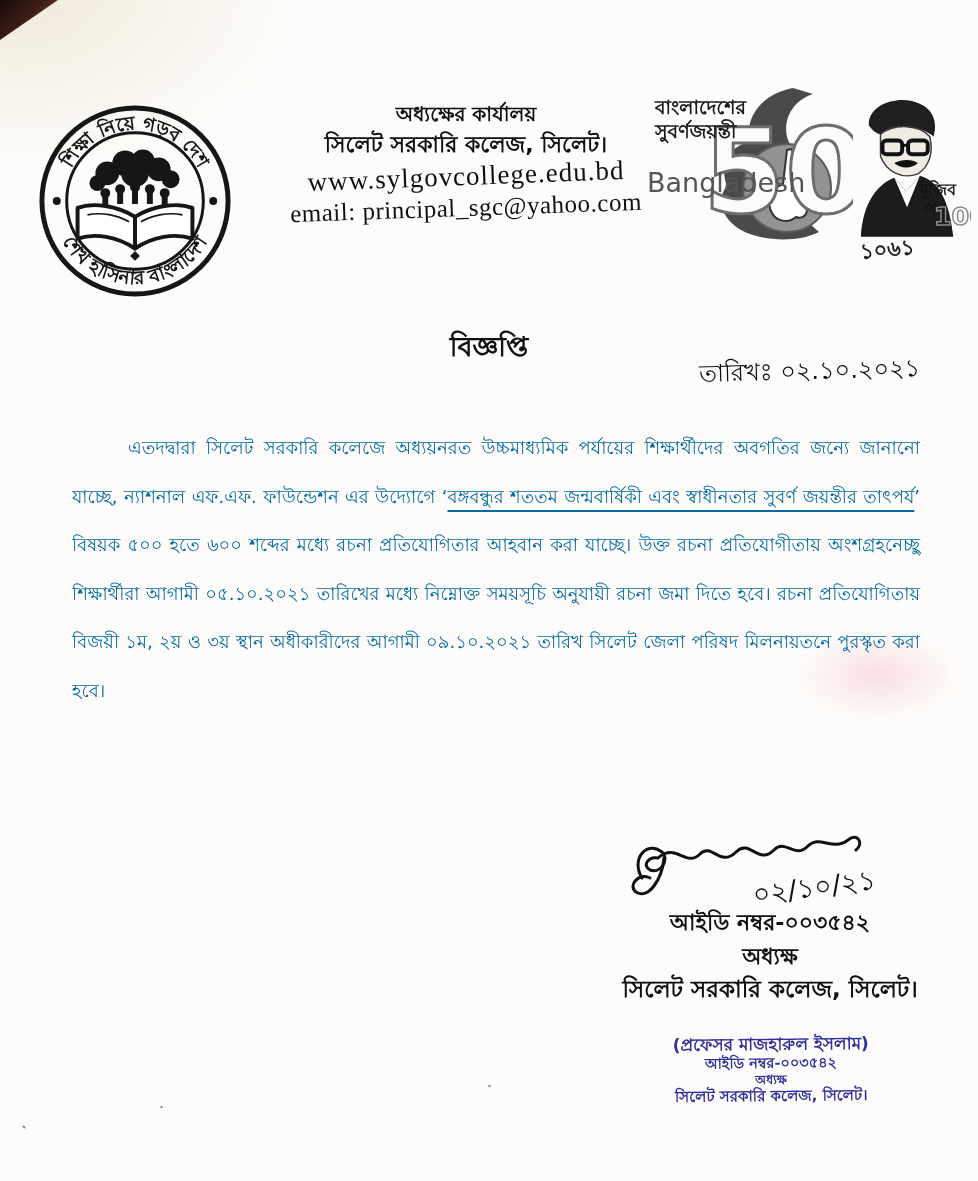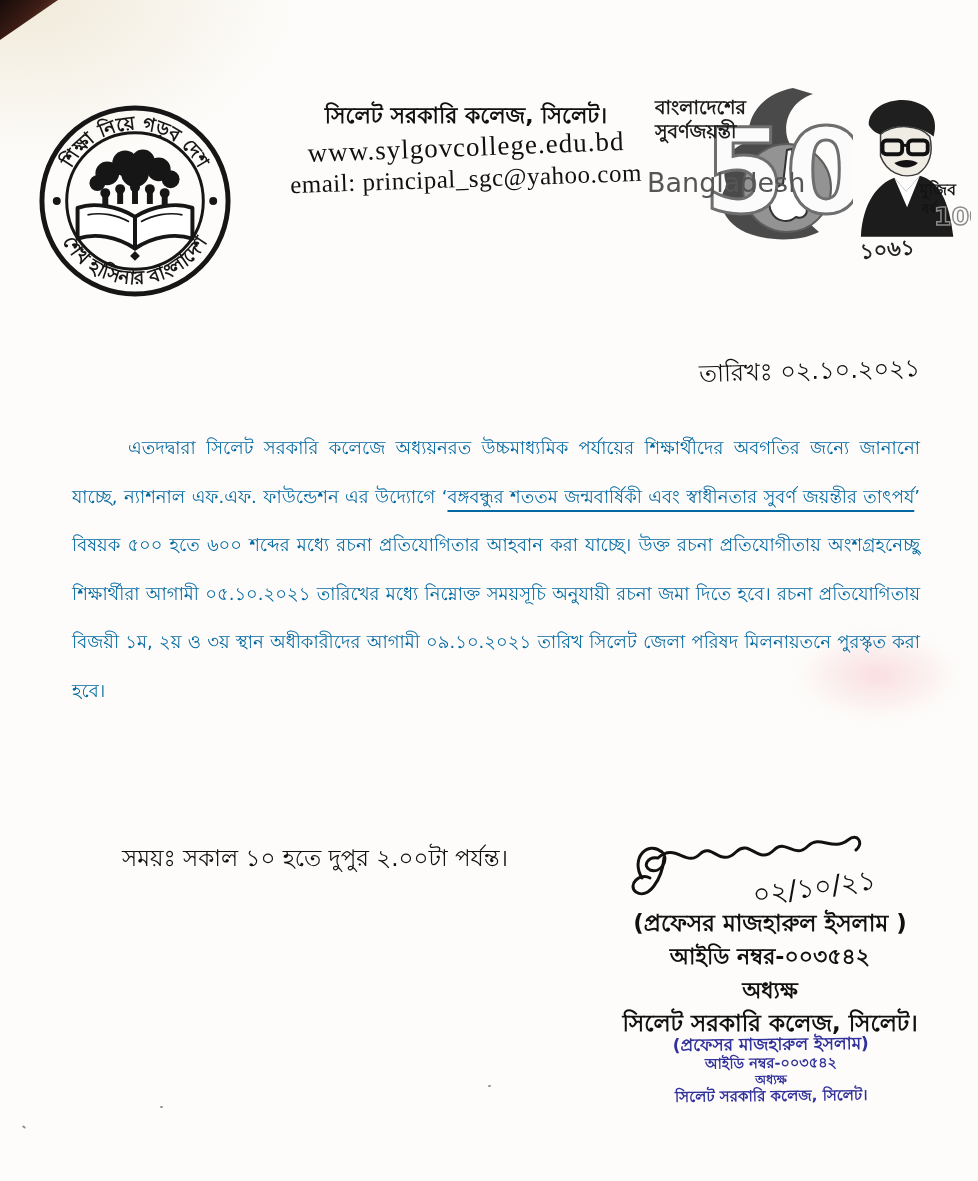--- a/index.html
+++ b/index.html
@@ -149,20 +149,21 @@
       <path d="M100,116 C82,105 58,101 42,107 L42,138 C60,132 82,136 100,148 Z" fill="#ffffff" stroke="#161616" stroke-width="4" stroke-linejoin="round"></path>
       <path d="M100,116 C118,105 142,101 158,107 L158,138 C140,132 118,136 100,148 Z" fill="#ffffff" stroke="#161616" stroke-width="4" stroke-linejoin="round"></path>
       <line x1="100" y1="116" x2="100" y2="148" stroke="#161616" stroke-width="3"></line>
       <path d="M52,114 C66,111 82,114 94,121" fill="none" stroke="#161616" stroke-width="1.6"></path>
       <path d="M148,114 C134,111 118,114 106,121" fill="none" stroke="#161616" stroke-width="1.6"></path>
       <rect x="96.5" y="152" width="7" height="7" transform="rotate(45 100 155.5)" fill="#161616"></rect>
     </g>
   </svg>
 
   <div class="header-text">
+    <div class="h-bn2">অধ্যক্ষের কার্যালয়</div>
     <div class="h-bn3">সিলেট সরকারি কলেজ, সিলেট।</div>
     <div class="h-web">www.sylgovcollege.edu.bd</div>
     <div class="h-email">email: principal_sgc@yahoo.com</div>
   </div>
 
   <svg class="bd50-logo" viewBox="0 0 208 162">
     <path d="M148,2 C116,8 100,32 104,56 C84,60 74,80 82,100 C70,114 78,134 96,144
              C114,154 150,158 174,146 C152,128 148,112 156,98 C138,92 134,72 148,62
              C136,50 138,18 168,8 Z" fill="#4a4a4a"></path>
     <circle cx="142" cy="102" r="44" fill="#939393" stroke="#5c5c5c" stroke-width="2"></circle>
@@ -183,38 +184,37 @@
     <path d="M42,71 C50,67 60,67 66,71 C60,77 48,77 42,71 Z" fill="#111111"></path>
     <path d="M8,146 C10,110 26,92 42,86 L54,100 L68,84 C88,90 98,110 102,146 Z" fill="#1c1c1c"></path>
     <path d="M42,86 L54,100 L68,84 L55,116 Z" fill="#ffffff"></path>
     <text x="68" y="104" font-size="16" font-weight="bold" fill="#141414">মুজিব</text>
     <text x="70" y="122" font-size="13" font-weight="bold" fill="#141414">বর্ষ</text>
     <text x="82" y="134" font-size="26" font-weight="bold" fill="none" stroke="#8b8b8b" stroke-width="1.5" font-family="DejaVu Sans, sans-serif">100</text>
   </svg>
 
   <div class="ref-number">১০৬১</div>
 
+  <div class="notice-title">বিজ্ঞপ্তি</div>
   <div class="date-line">তারিখঃ ০২.১০.২০২১</div>
 
   <p class="body-text"><span>এতদদ্বারা সিলেট সরকারি কলেজে অধ্যয়নরত উচ্চমাধ্যমিক পর্যায়ের শিক্ষার্থীদের অবগতির জন্যে জানানো যাচ্ছে, ন্যাশনাল এফ.এফ. ফাউন্ডেশন এর উদ্যোগে ‘</span><span class="u">বঙ্গবন্ধুর শততম জন্মবার্ষিকী এবং স্বাধীনতার সুবর্ণ জয়ন্তীর তাৎপর্য</span><span>’ বিষয়ক ৫০০ হতে ৬০০ শব্দের মধ্যে রচনা প্রতিযোগিতার আহবান করা যাচ্ছে। উক্ত রচনা প্রতিযোগীতায় অংশগ্রহনেচ্ছু শিক্ষার্থীরা আগামী ০৫.১০.২০২১ তারিখের মধ্যে নিম্নোক্ত সময়সূচি অনুযায়ী রচনা জমা দিতে হবে। রচনা প্রতিযোগিতায় বিজয়ী ১ম, ২য় ও ৩য় স্থান অধীকারীদের আগামী ০৯.১০.২০২১ তারিখ সিলেট জেলা পরিষদ মিলনায়তনে পুরস্কৃত করা হবে।</span></p>
 
-  <div class="submission-time">সময়ঃ সকাল ১০ হতে দুপুর ২.০০টা পর্যন্ত।</div>
 
   <svg class="signature-svg" viewBox="0 0 300 102">
     <g fill="none" stroke="#111111" stroke-width="3" stroke-linecap="round">
       <path d="M30,62 C18,42 36,24 50,36 C58,44 48,58 38,54 C30,50 36,40 46,42
                C64,26 74,52 88,38 C100,26 108,52 124,36 C138,22 146,50 162,34
                C174,22 182,44 196,30 C208,18 220,36 236,24 C246,16 252,28 244,34"></path>
       <path d="M52,42 C50,64 36,84 24,76 C15,69 28,56 38,62"></path>
     </g>
     <text x="142" y="88" font-size="27" fill="#111111" transform="rotate(-7 142 88)">০২/১০/২১</text>
   </svg>
 
   <div class="sig-block">
-    <div class="sig-name">(প্রফেসর মাজহারুল ইসলাম )</div>
     <div class="sig-id">আইডি নম্বর-০০৩৫৪২</div>
     <div class="sig-desig">অধ্যক্ষ</div>
     <div class="sig-inst">সিলেট সরকারি কলেজ, সিলেট।</div>
   </div>
 
   <div class="stamp-block" id="stamp" style="color: rgb(49, 49, 155);">
     <div class="st-name">(প্রফেসর মাজহারুল ইসলাম)</div>
     <div class="st-id">আইডি নম্বর-০০৩৫৪২</div>
     <div class="st-desig">অধ্যক্ষ</div>
     <div class="st-inst">সিলেট সরকারি কলেজ, সিলেট।</div>

